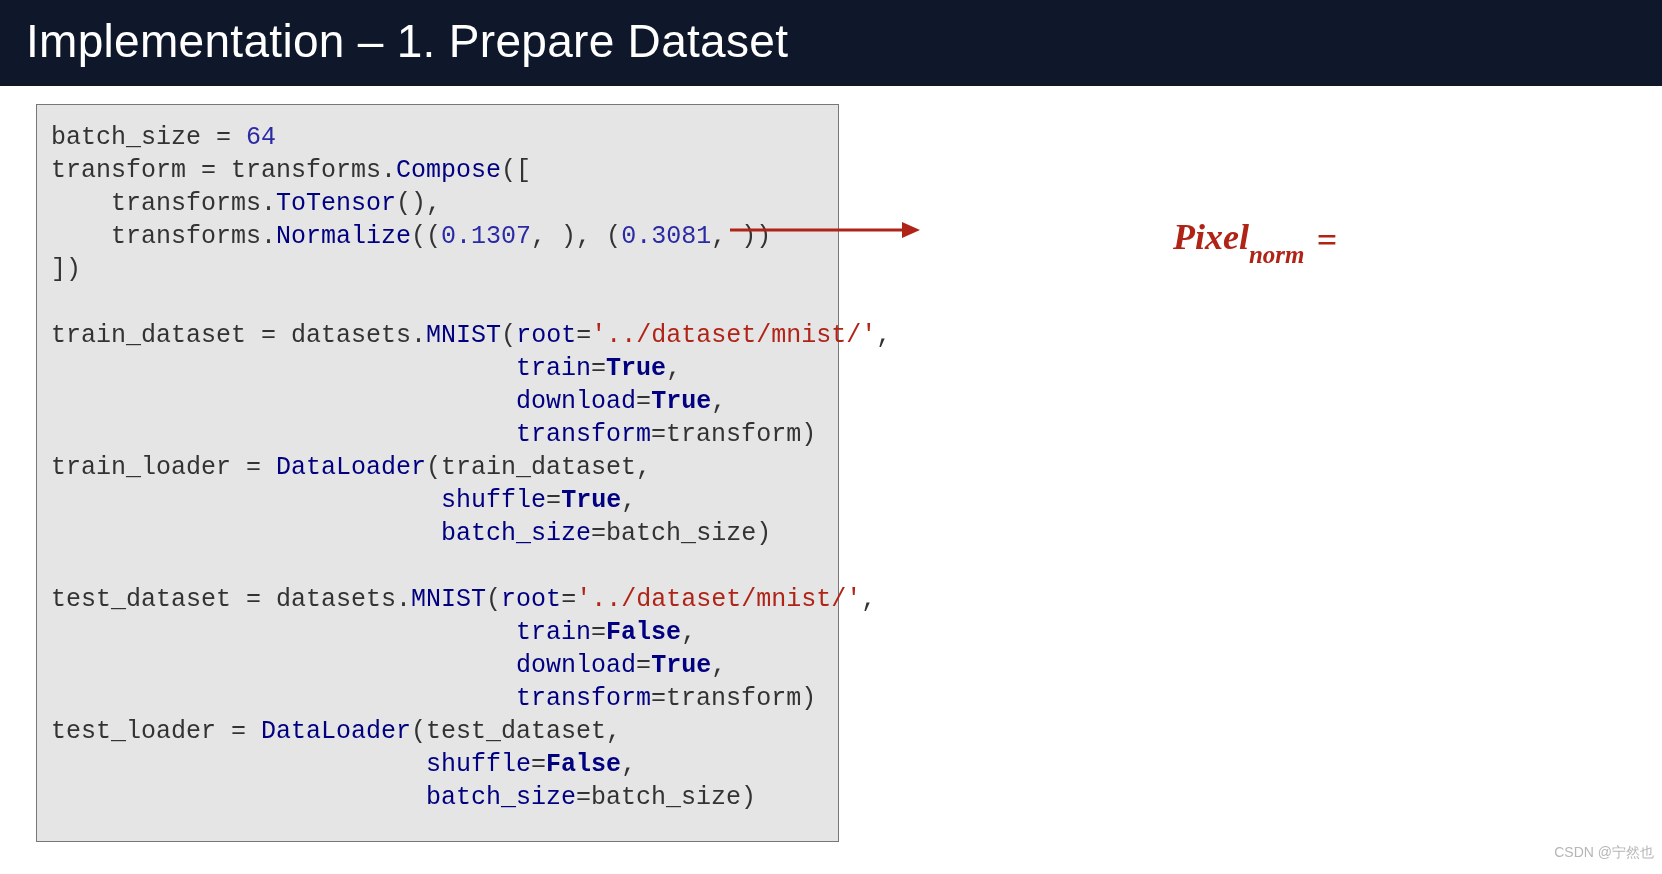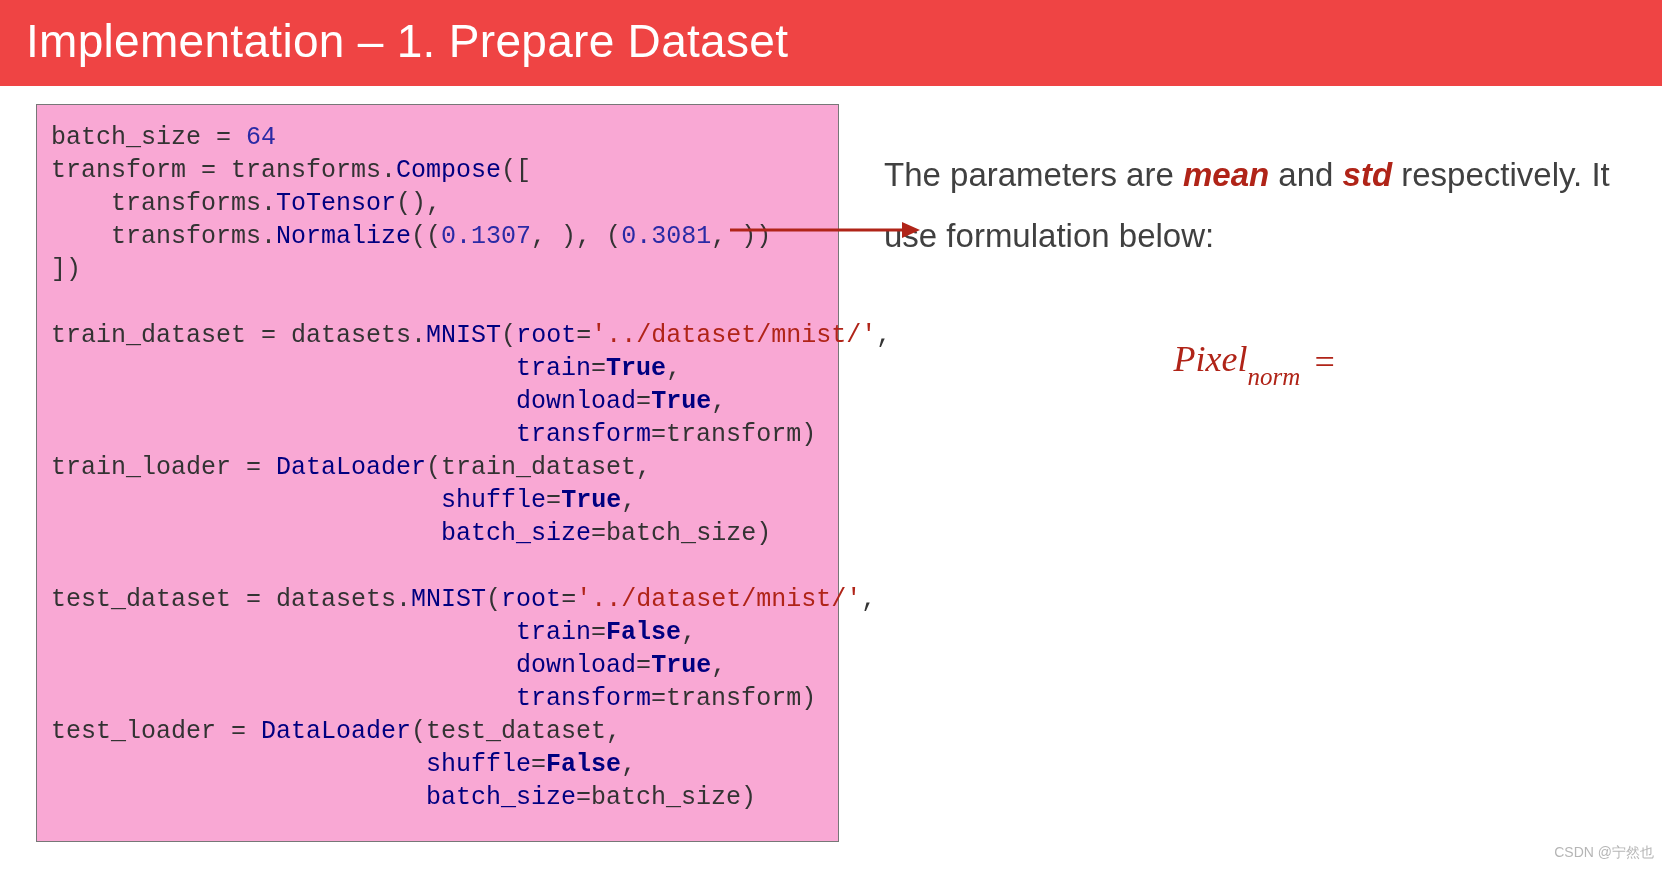--- a/index.html
+++ b/index.html
@@ -5,39 +5,39 @@
   * { margin: 0; padding: 0; box-sizing: border-box; }
   body {
     width: 1662px;
     height: 874px;
     background: #ffffff;
     font-family: "Segoe UI", "Microsoft YaHei", sans-serif;
     position: relative;
     overflow: hidden;
   }
   .header {
-    background: #ef4444;
+    background: #0f172a;
     color: #ffffff;
     padding: 14px 26px 18px 26px;
     font-size: 46px;
     font-weight: 400;
     letter-spacing: 0.3px;
   }
   .content {
     position: absolute;
     top: 104px;
     left: 36px;
     right: 36px;
     bottom: 0;
     display: flex;
   }
   .code-box {
     width: 803px;
     height: 738px;
-    background: #f9a8d4;
+    background: #e5e5e5;
     border: 1px solid #777;
     padding: 16px 14px;
     font-family: "Courier New", monospace;
     font-size: 25px;
     line-height: 1.32;
     white-space: pre;
     color: #333;
   }
   .num { color: #2A2AA5; }
   .fn  { color: #000080; }
@@ -65,21 +65,21 @@
   .desc .em {
     color: #B02418;
     font-weight: bold;
     font-style: italic;
   }
   .formula {
     margin-top: 72px;
     color: #B02418;
     font-family: "Cambria Math", "Times New Roman", serif;
     font-size: 36px;
-    font-weight: normal;
+    font-weight: bold;
     font-style: italic;
     display: flex;
     align-items: center;
     justify-content: center;
     gap: 12px;
   }
   .formula .sub {
     font-size: 25px;
     vertical-align: sub;
     position: relative;
@@ -140,23 +140,20 @@
 <span>test_loader</span><span> = </span><span class="fn">DataLoader</span><span>(test_dataset,</span>
 <span>                         </span><span class="arg">shuffle</span>=<span class="bool">False</span><span>,</span>
 <span>                         </span><span class="arg">batch_size</span><span>=batch_size)</span></pre>
 
   <div class="right">
     <svg class="arrow-svg" viewBox="0 0 190 24">
       <line x1="0" y1="12" x2="172" y2="12" stroke="#B02418" stroke-width="3"></line>
       <polygon points="172,4 190,12 172,20" fill="#B02418"></polygon>
     </svg>
 
-    <div class="desc">
-      <span>The parameters are </span><span class="em">mean</span><span> and </span><span class="em">std</span><span> respectively. It use formulation below:</span>
-    </div>
 
     <div class="formula">
       <span>
         <span>Pixel</span><span class="sub">norm</span>
       </span>
       <span>=</span>
     </div>
   </div>
 </div>
 

